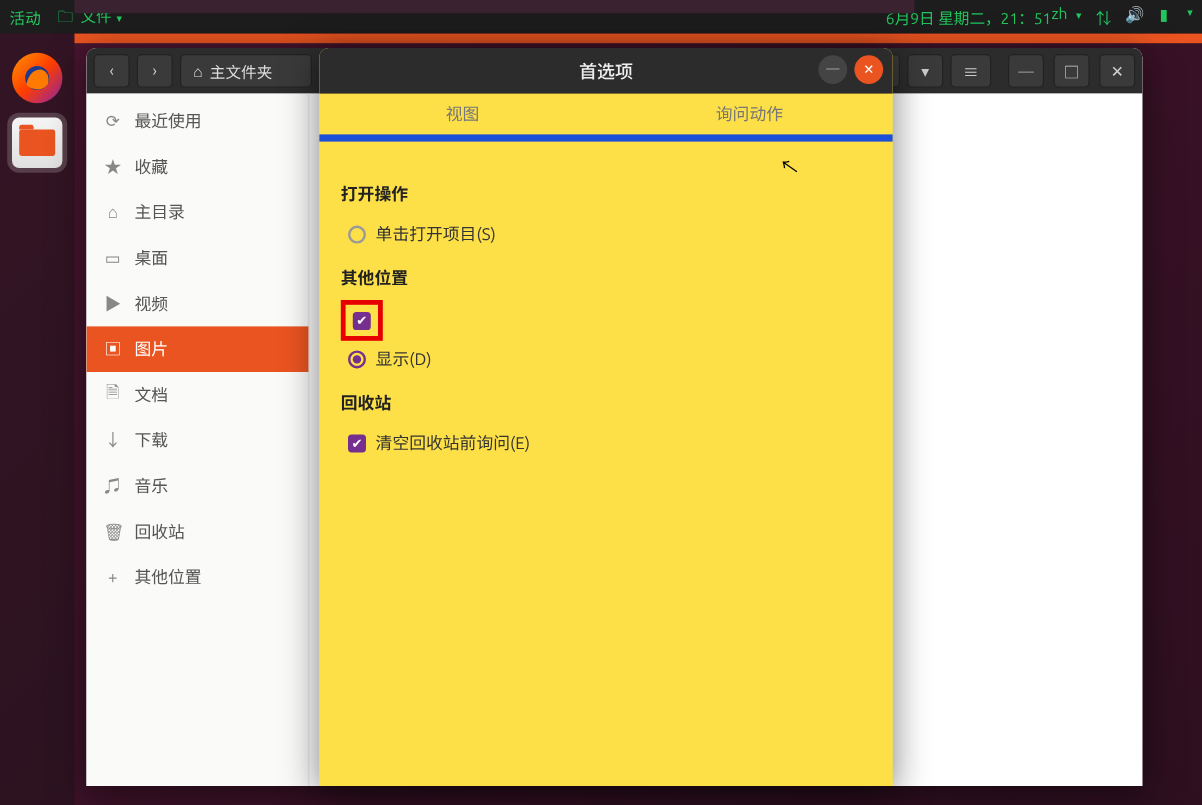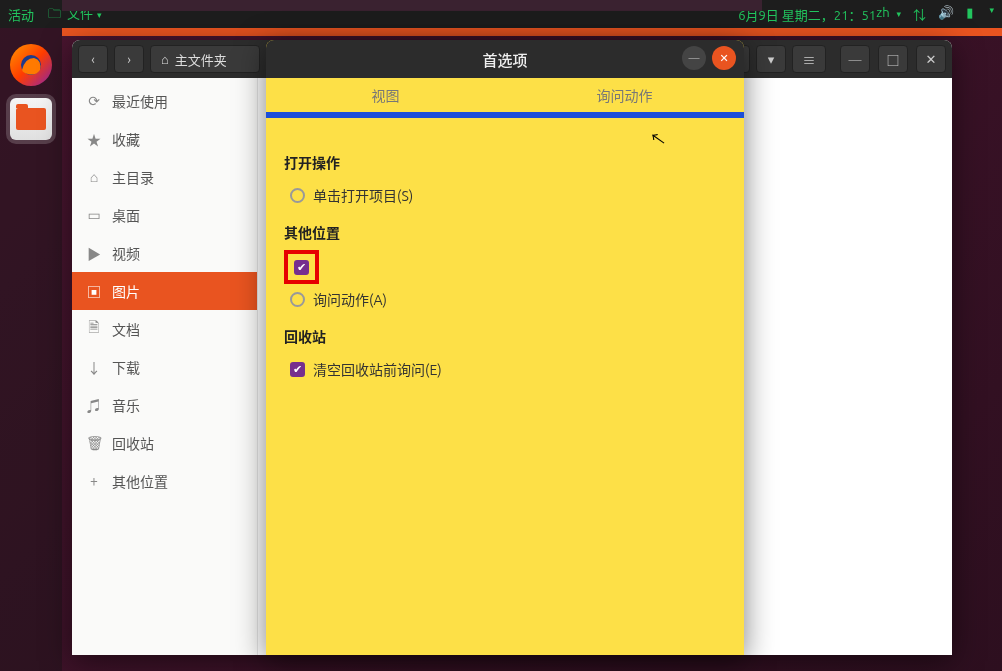--- a/index.html
+++ b/index.html
@@ -192,22 +192,22 @@
         <span class="radio"></span>
         <span>单击打开项目(S)</span>
       </div>
 
     <div class="section-title">其他位置</div>
     <div class="highlight-box">
       <span class="check checked">✔</span>
     </div>
 
     <div class="option">
-        <span class="radio"></span>
-        <span>询问动作(A)</span>
+        <span class="radio checked"></span>
+        <span>显示(D)</span>
       </div>
 
     <div class="section-title">回收站</div>
     <div class="option">
         <span class="check checked">✔</span>
         <span>清空回收站前询问(E)</span>
       </div>
   </div>
 </div>
 

